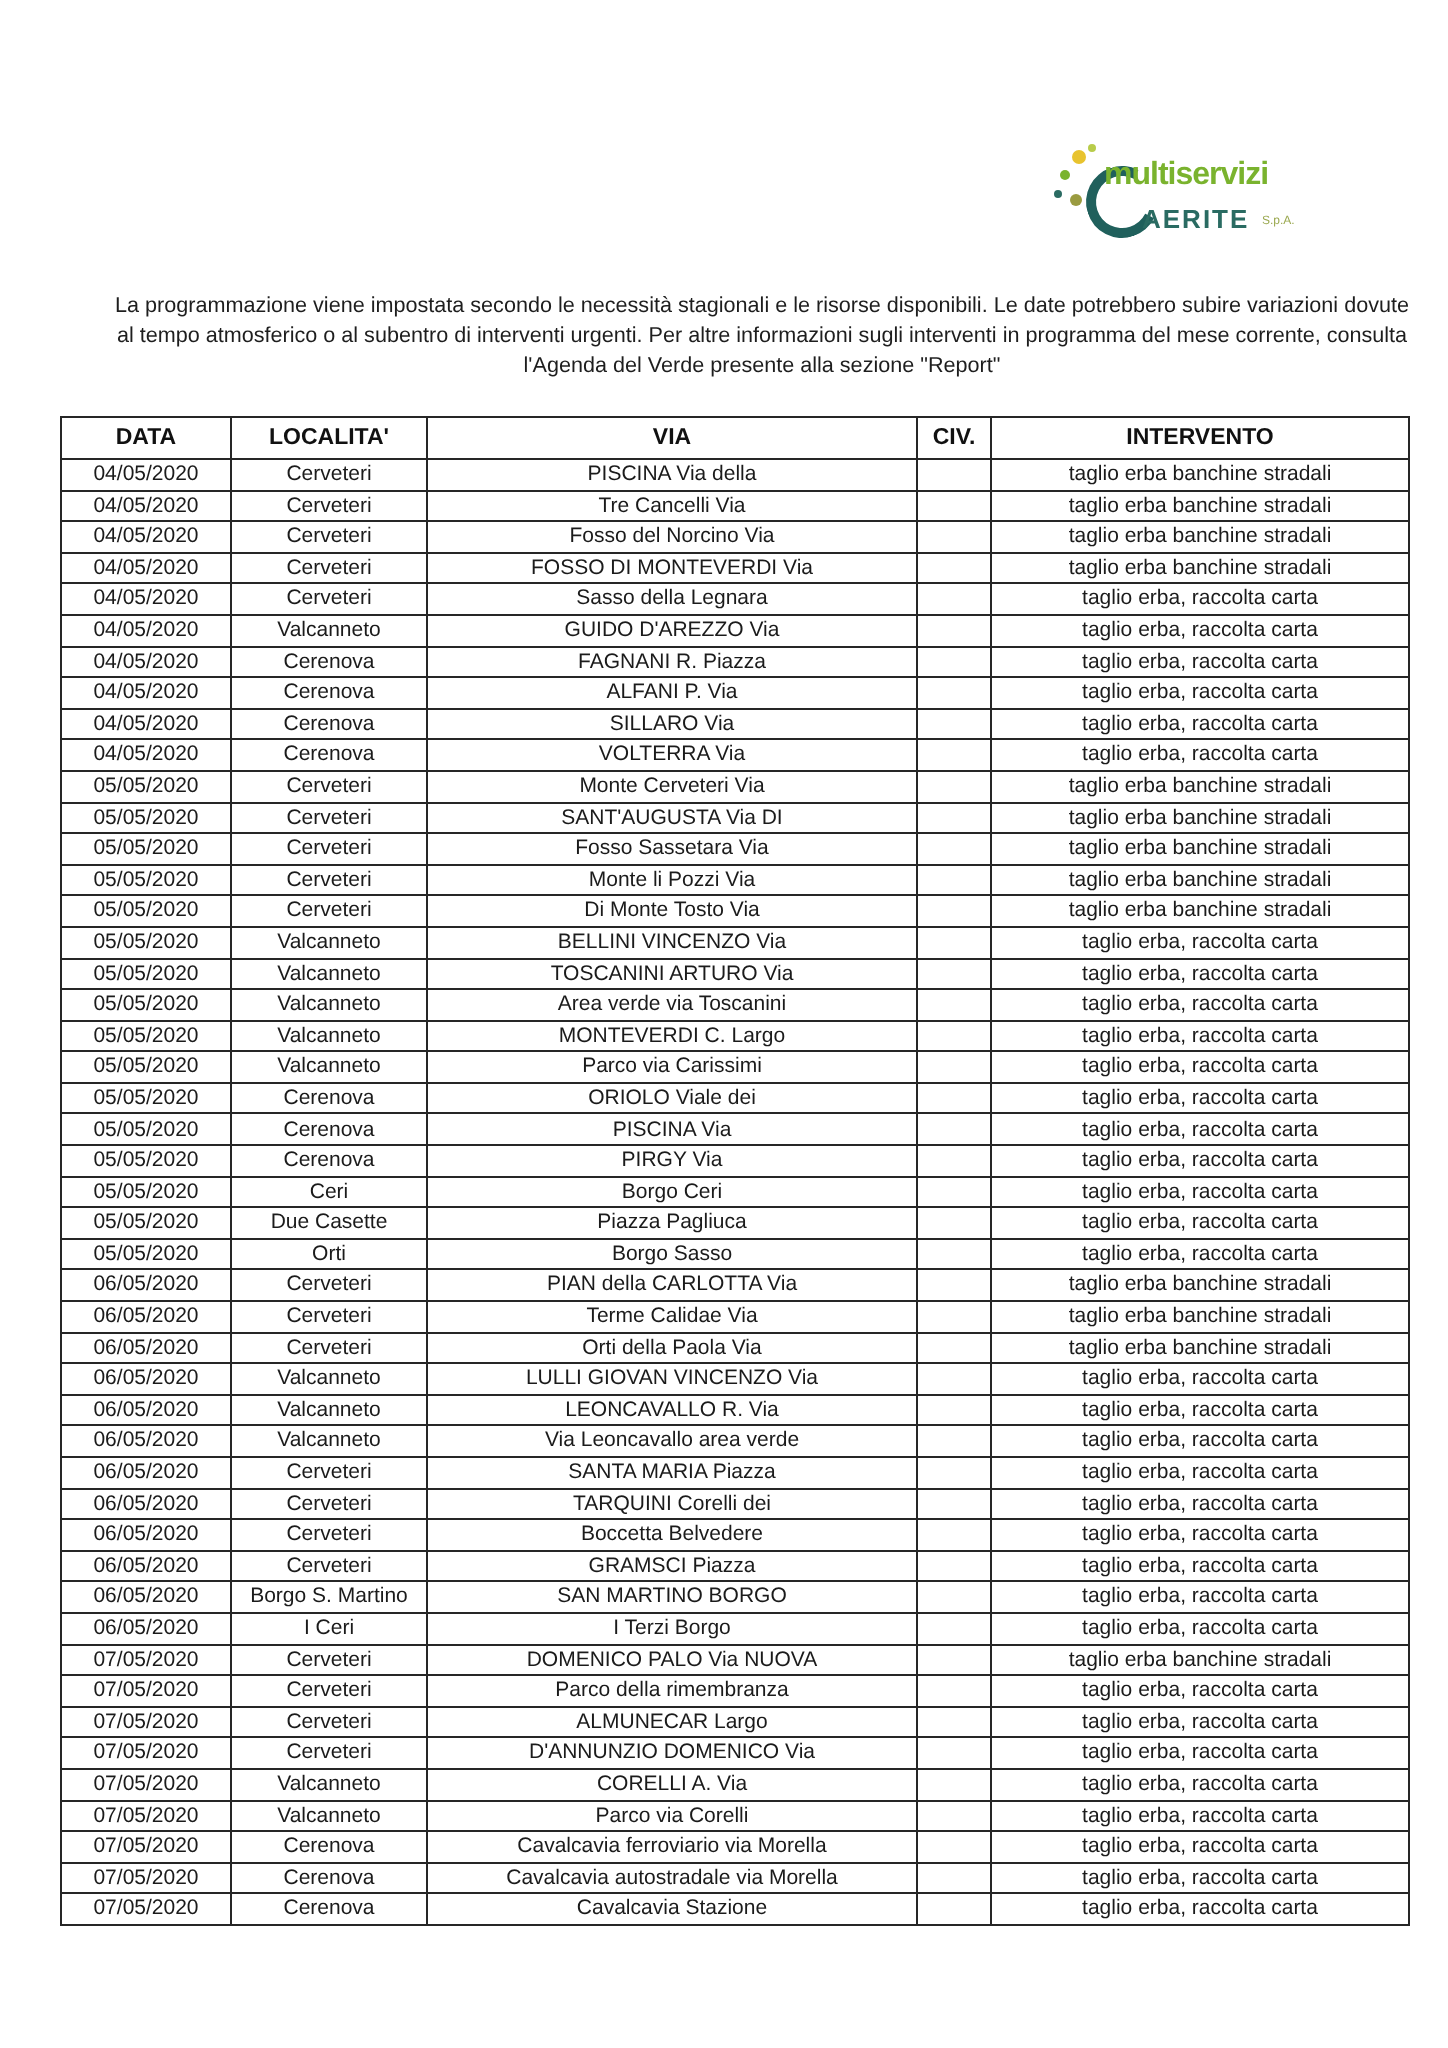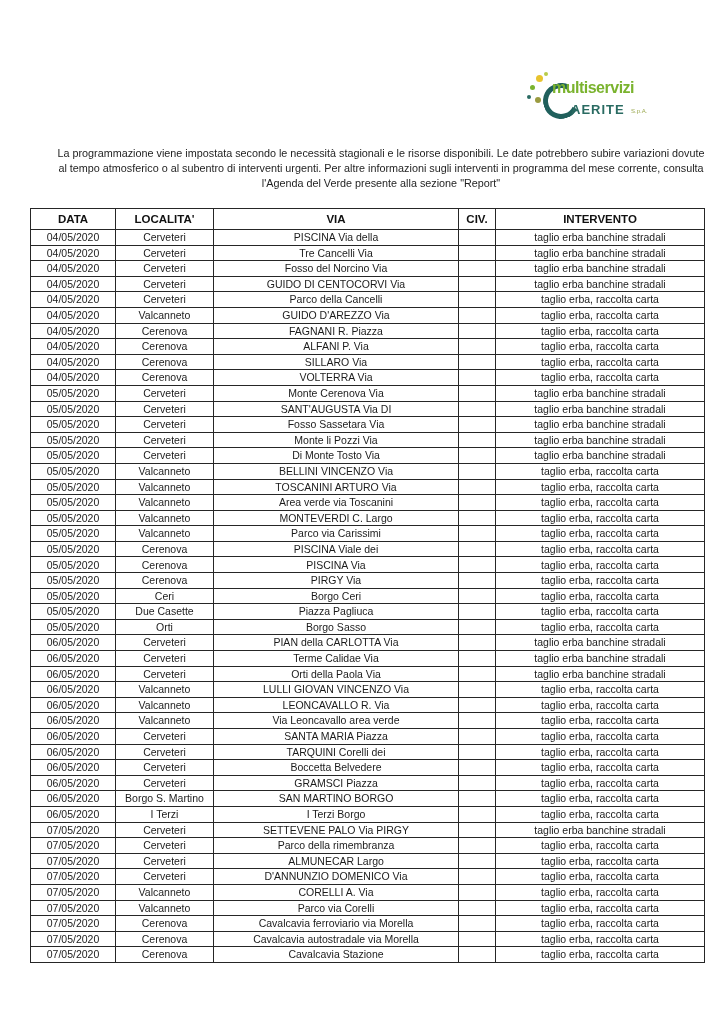--- a/index.html
+++ b/index.html
@@ -112,28 +112,28 @@
           <tr>
             <td>04/05/2020</td>
             <td>Cerveteri</td>
             <td>Fosso del Norcino Via</td>
             <td></td>
             <td>taglio erba banchine stradali</td>
           </tr>
           <tr>
             <td>04/05/2020</td>
             <td>Cerveteri</td>
-            <td>GUIDO DI CENTOCORVI Via</td>
-            <td></td>
-            <td>taglio erba banchine stradali</td>
-          </tr>
-          <tr>
-            <td>04/05/2020</td>
-            <td>Cerveteri</td>
-            <td>Parco della Cancelli</td>
+            <td>FOSSO DI MONTEVERDI Via</td>
+            <td></td>
+            <td>taglio erba banchine stradali</td>
+          </tr>
+          <tr>
+            <td>04/05/2020</td>
+            <td>Cerveteri</td>
+            <td>Sasso della Legnara</td>
             <td></td>
             <td>taglio erba, raccolta carta</td>
           </tr>
           <tr>
             <td>04/05/2020</td>
             <td>Valcanneto</td>
             <td>GUIDO D'AREZZO Via</td>
             <td></td>
             <td>taglio erba, raccolta carta</td>
           </tr>
@@ -161,21 +161,21 @@
           <tr>
             <td>04/05/2020</td>
             <td>Cerenova</td>
             <td>VOLTERRA Via</td>
             <td></td>
             <td>taglio erba, raccolta carta</td>
           </tr>
           <tr>
             <td>05/05/2020</td>
             <td>Cerveteri</td>
-            <td>Monte Cerenova Via</td>
+            <td>Monte Cerveteri Via</td>
             <td></td>
             <td>taglio erba banchine stradali</td>
           </tr>
           <tr>
             <td>05/05/2020</td>
             <td>Cerveteri</td>
             <td>SANT'AUGUSTA Via DI</td>
             <td></td>
             <td>taglio erba banchine stradali</td>
           </tr>
@@ -231,21 +231,21 @@
           <tr>
             <td>05/05/2020</td>
             <td>Valcanneto</td>
             <td>Parco via Carissimi</td>
             <td></td>
             <td>taglio erba, raccolta carta</td>
           </tr>
           <tr>
             <td>05/05/2020</td>
             <td>Cerenova</td>
-            <td>PISCINA Viale dei</td>
+            <td>ORIOLO Viale dei</td>
             <td></td>
             <td>taglio erba, raccolta carta</td>
           </tr>
           <tr>
             <td>05/05/2020</td>
             <td>Cerenova</td>
             <td>PISCINA Via</td>
             <td></td>
             <td>taglio erba, raccolta carta</td>
           </tr>
@@ -349,29 +349,29 @@
           </tr>
           <tr>
             <td>06/05/2020</td>
             <td>Borgo S. Martino</td>
             <td>SAN MARTINO BORGO</td>
             <td></td>
             <td>taglio erba, raccolta carta</td>
           </tr>
           <tr>
             <td>06/05/2020</td>
-            <td>I Terzi</td>
+            <td>I Ceri</td>
             <td>I Terzi Borgo</td>
             <td></td>
             <td>taglio erba, raccolta carta</td>
           </tr>
           <tr>
             <td>07/05/2020</td>
             <td>Cerveteri</td>
-            <td>SETTEVENE PALO Via PIRGY</td>
+            <td>DOMENICO PALO Via NUOVA</td>
             <td></td>
             <td>taglio erba banchine stradali</td>
           </tr>
           <tr>
             <td>07/05/2020</td>
             <td>Cerveteri</td>
             <td>Parco della rimembranza</td>
             <td></td>
             <td>taglio erba, raccolta carta</td>
           </tr>

